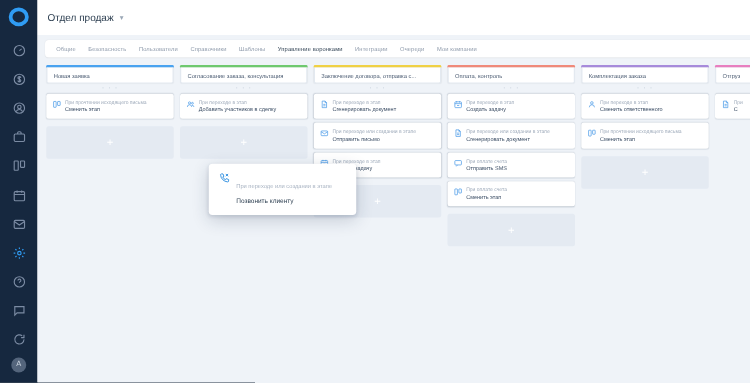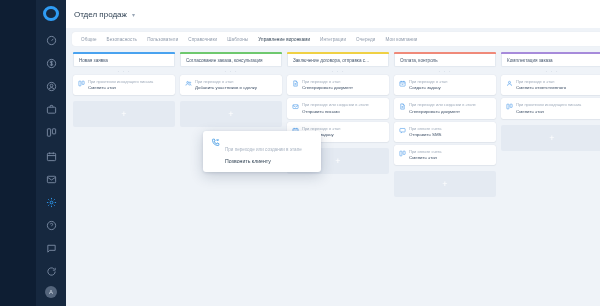--- a/index.html
+++ b/index.html
@@ -7,21 +7,20 @@
     width: 600px; height: 306px;
     font-family: "Liberation Sans", sans-serif;
     background: #0e1e33;
     overflow: hidden;
   }
   .app {
     position: relative;
     width: 532px; height: 306px;
     background: #0e1e33;
     display: flex;
-    padding-left: 36px;
   }
 
   
   .sidebar {
     width: 30px; height: 306px;
     background: #16283f;
     display: flex; flex-direction: column; align-items: center;
     padding-top: 6px;
     flex: 0 0 30px;
   }

